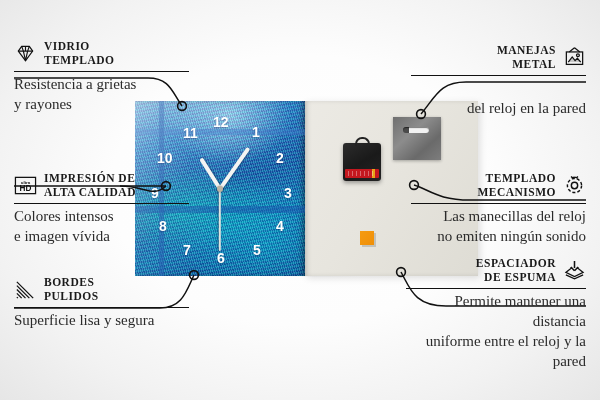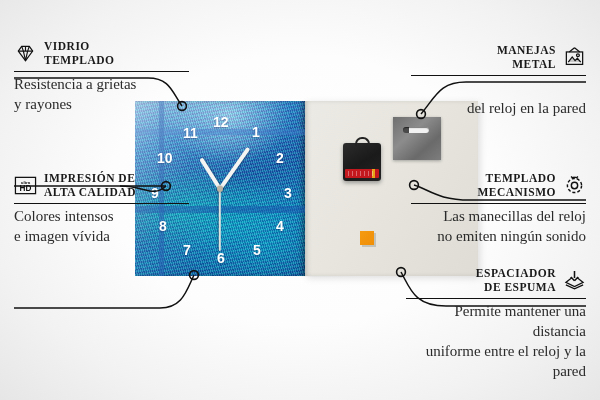--- a/index.html
+++ b/index.html
@@ -190,20 +190,41 @@
         <span>ALTA CALIDAD</span>
       </span>
     </div>
     <hr class="co-rule">
     <div class="co-desc">
       <span>Colores intensos</span><br>
       <span>e imagen vívida</span>
     </div>
   </div>
 
+  <div class="callout left" style="left:14px; top:276px;">
+    <div class="co-head">
+      <span class="ico">
+        <svg viewBox="0 0 24 24" fill="none" stroke="#111" stroke-width="1.35">
+          <path d="M3 4 L20 21"></path>
+            <path d="M3 8 L16 21"></path>
+            <path d="M3 12 L12 21"></path>
+          <path d="M3 16 L8 21"></path>
+            <path d="M3 20 L4 21"></path>
+        </svg>
+      </span>
+      <span class="co-title">
+        <span>BORDES</span><br>
+        <span>PULIDOS</span>
+      </span>
+    </div>
+    <hr class="co-rule">
+    <div class="co-desc">
+      <span>Superficie lisa y segura</span>
+    </div>
+  </div>
 
   <div class="callout right" style="left:411px; top:44px;">
     <div class="co-head">
       <span class="co-title">
         <span>MANEJAS</span><br>
         <span>METAL</span>
       </span>
       <span class="ico">
         <svg viewBox="0 0 24 24" fill="none" stroke="#111" stroke-width="1.3">
           <path d="M12 1.8 L6.5 6.2 M12 1.8 L17.5 6.2"></path>
@@ -235,21 +256,21 @@
         </svg>
       </span>
     </div>
     <hr class="co-rule">
     <div class="co-desc">
       <span>Las manecillas del reloj</span><br>
       <span>no emiten ningún sonido</span>
     </div>
   </div>
 
-  <div class="callout right" style="left:406px; top:267px; width:180px;">
+  <div class="callout right" style="left:406px; top:257px; width:180px;">
     <div class="co-head">
       <span class="co-title">
         <span>ESPACIADOR</span><br>
         <span>DE ESPUMA</span>
       </span>
       <span class="ico">
         <svg viewBox="0 0 24 24" fill="none" stroke="#111" stroke-width="1.3">
           <path d="M12 2 V9.5 M12 12.2 L8.2 8.4 M12 12.2 L15.8 8.4" stroke-width="1.6"></path>
           <path d="M9.6 9.6 H8.2 V9.8 L3 14 L12 18.2 L21 14 L15.8 9.8 V9.6 H14.4"></path>
           <path d="M3 16.6 L12 20.8 L21 16.6"></path>

